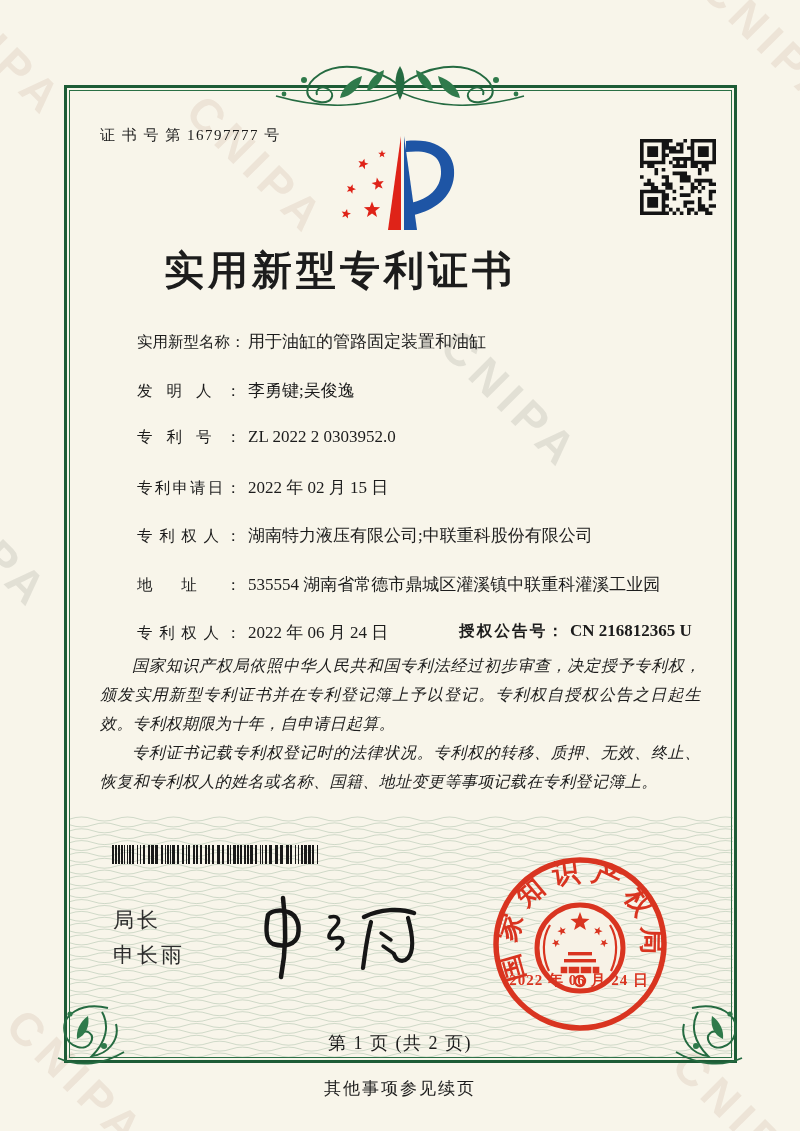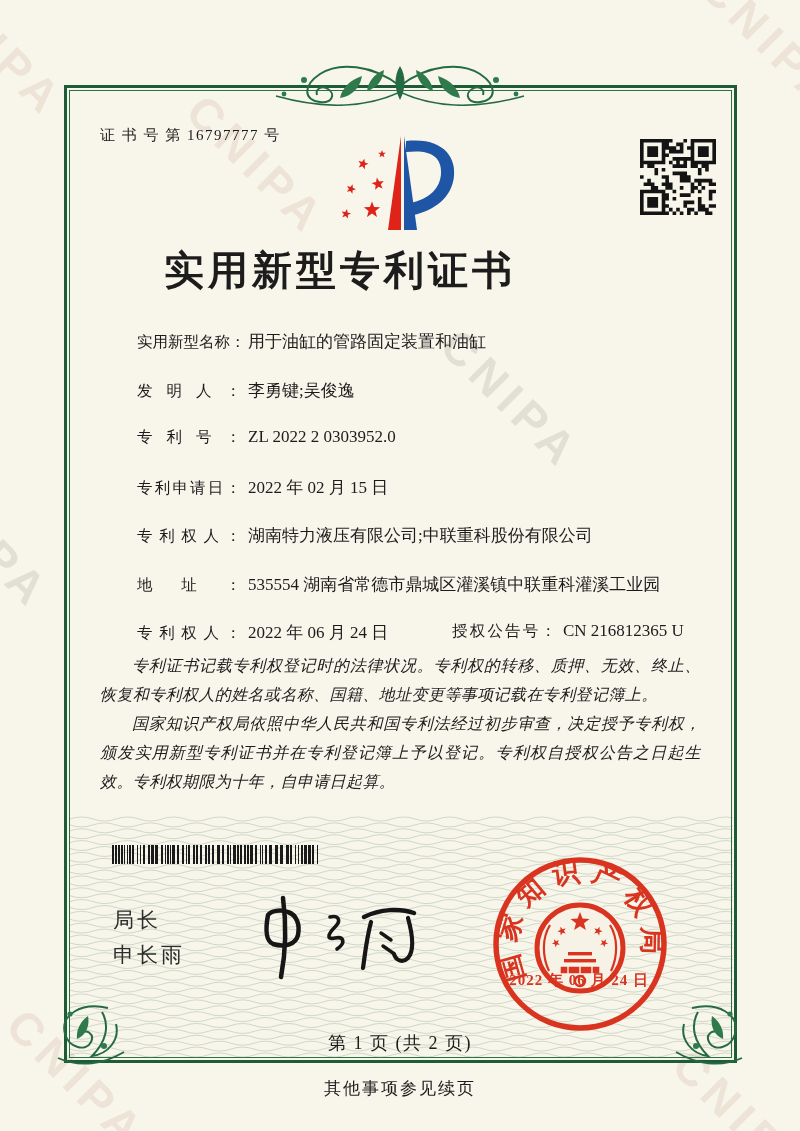--- a/index.html
+++ b/index.html
@@ -26,21 +26,21 @@
   .cert-no{position:absolute;left:100px;top:126px;font-size:15px;letter-spacing:1.5px;z-index:2;}
   #logo{position:absolute;left:336px;top:128px;width:158px;height:110px;z-index:2;}
   #qr{position:absolute;left:640px;top:139px;width:76px;height:76px;z-index:2;}
   .doc-title{position:absolute;left:0;width:680px;top:243px;text-align:center;font-size:40px;
              font-weight:bold;letter-spacing:4px;z-index:2;}
   .fields{position:absolute;left:113px;top:330px;width:590px;z-index:2;}
   .row{position:relative;height:22px;margin-bottom:26.5px;white-space:nowrap;margin-left:24px;}
   .f-label{display:inline-block;width:104px;font-size:15.5px;text-align:justify;text-align-last:justify;
            vertical-align:baseline;}
   .f-value{font-size:17px;margin-left:7px;}
-  .pair2{position:absolute;left:315px;top:0;}
+  .pair2{position:absolute;left:322px;top:0;font-weight:bold;}
   .paras{position:absolute;left:100px;top:651px;width:601px;z-index:2;font-size:16px;
          line-height:29px;text-align:justify;font-style:italic;letter-spacing:0.4px;}
   .paras p{margin:0;text-indent:2em;}
   #barcode{position:absolute;left:112px;top:845px;width:207px;height:19px;z-index:2;}
   .sig-labels{position:absolute;left:113px;top:902px;z-index:2;
               font-family:"Liberation Sans","DejaVu Sans",sans-serif;font-size:21px;
               letter-spacing:3px;color:#2c2c2c;line-height:35px;}
   #signature{position:absolute;left:238px;top:891px;width:190px;height:92px;z-index:2;}
   #seal{position:absolute;left:489px;top:853px;width:182px;height:182px;z-index:3;}
   .seal-date{position:absolute;left:493px;top:971px;width:172px;text-align:center;z-index:4;
@@ -190,22 +190,22 @@
     </div>
     <div class="row">
       <span class="f-label">专利权人：</span><span class="f-value">2022 年 06 月 24 日</span>
       <span class="pair2">
         <span class="f-label">授权公告号：</span><span class="f-value">CN 216812365 U</span>
       </span>
     </div>
   </div>
 
   <div class="paras">
+    <p>国家知识产权局依照中华人民共和国专利法经过初步审查，决定授予专利权，颁发实用新型专利证书并在专利登记簿上予以登记。专利权自授权公告之日起生效。专利权期限为十年，自申请日起算。</p>
     <p>专利证书记载专利权登记时的法律状况。专利权的转移、质押、无效、终止、恢复和专利权人的姓名或名称、国籍、地址变更等事项记载在专利登记簿上。</p>
-    <p>国家知识产权局依照中华人民共和国专利法经过初步审查，决定授予专利权，颁发实用新型专利证书并在专利登记簿上予以登记。专利权自授权公告之日起生效。专利权期限为十年，自申请日起算。</p>
   </div>
 
   <svg id="barcode" viewBox="0 0 207 19" preserveAspectRatio="none">
       <path d="M0 0h2v19h-2zM3 0h2v19h-2zM6 0h2v19h-2zM9 0h2v19h-2zM12 0h1v19h-1zM15 0h1v19h-1zM17 0h2v19h-2zM20 0h2v19h-2zM25 0h1v19h-1zM28 0h1v19h-1zM31 0h2v19h-2zM36 0h2v19h-2zM39 0h3v19h-3zM43 0h3v19h-3zM49 0h2v19h-2zM53 0h1v19h-1zM55 0h2v19h-2zM58 0h1v19h-1zM60 0h3v19h-3zM65 0h2v19h-2zM70 0h2v19h-2zM74 0h1v19h-1zM76 0h2v19h-2zM81 0h2v19h-2zM84 0h2v19h-2zM88 0h2v19h-2zM93 0h2v19h-2zM96 0h2v19h-2zM100 0h2v19h-2zM105 0h3v19h-3zM110 0h2v19h-2zM115 0h2v19h-2zM118 0h1v19h-1zM121 0h3v19h-3zM125 0h2v19h-2zM128 0h2v19h-2zM132 0h2v19h-2zM135 0h2v19h-2zM138 0h3v19h-3zM143 0h2v19h-2zM148 0h1v19h-1zM150 0h1v19h-1zM153 0h2v19h-2zM157 0h3v19h-3zM163 0h3v19h-3zM168 0h3v19h-3zM174 0h3v19h-3zM178 0h2v19h-2zM183 0h1v19h-1zM186 0h1v19h-1zM189 0h2v19h-2zM192 0h3v19h-3zM196 0h3v19h-3zM200 0h2v19h-2zM205 0h1v19h-1z" fill="#1a1a1a"></path>
     </svg>
 
   <div class="sig-labels">
     <div>局长</div>
     <div>申长雨</div>
   </div>

